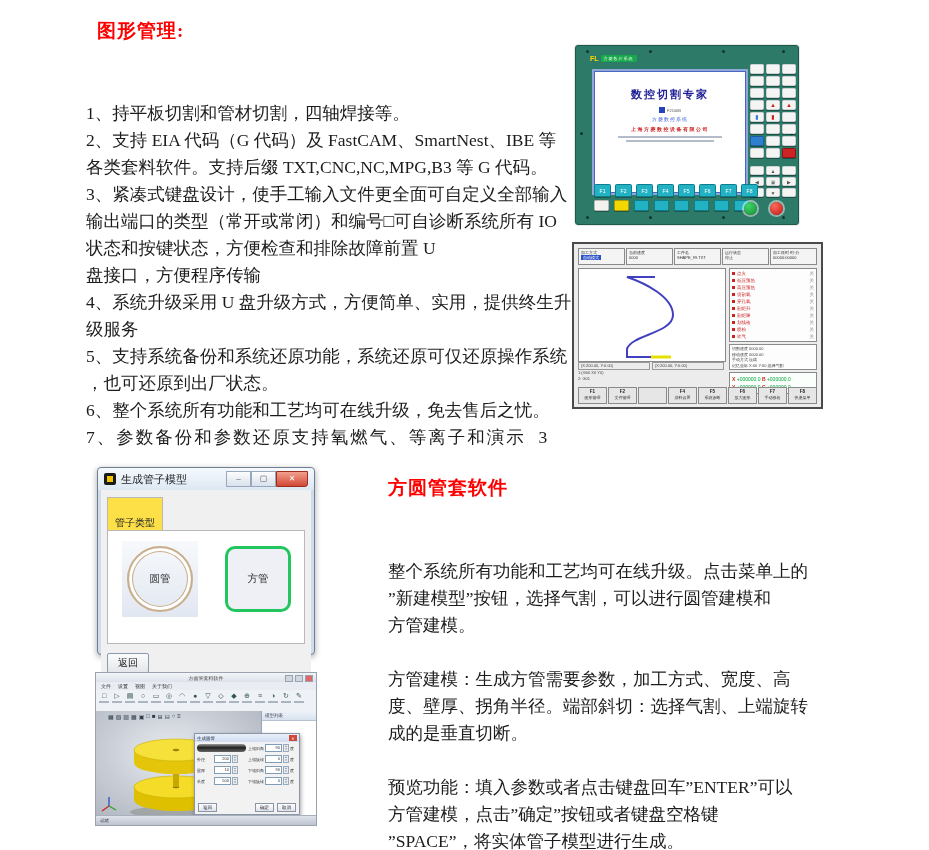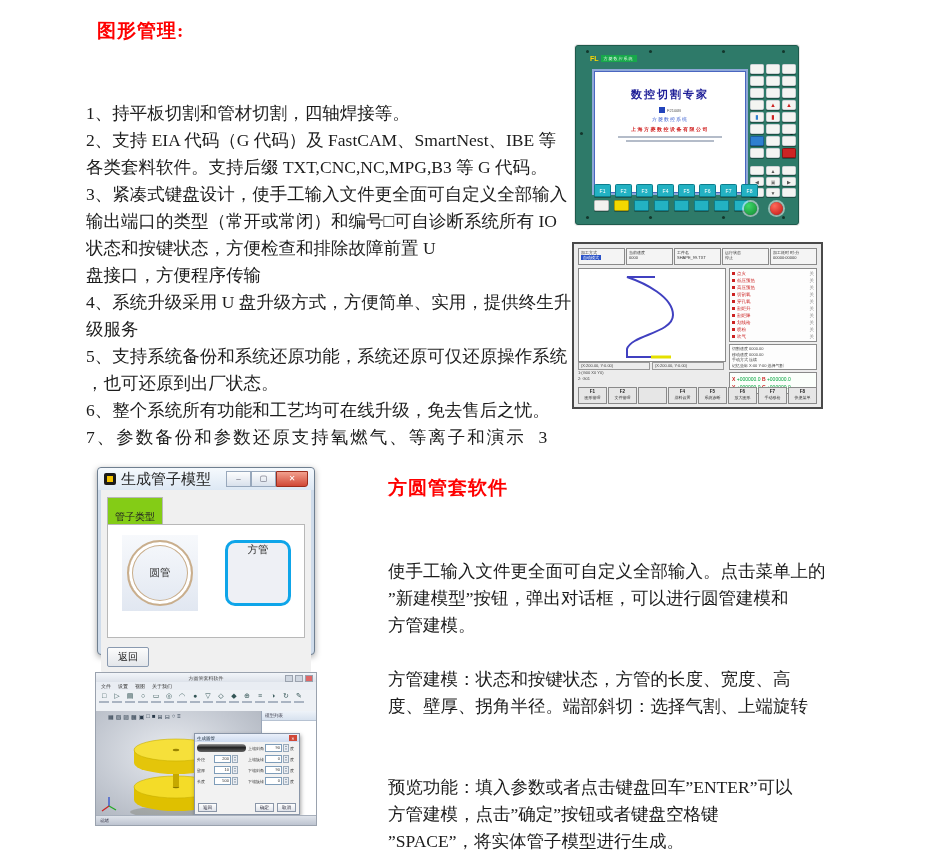--- a/index.html
+++ b/index.html
@@ -80,35 +80,35 @@
   .cnc-fkeys .fk .k{font-size:4.5px;font-weight:bold;color:#222;line-height:7px}
   .cnc-fkeys .fk .t{font-size:4px;color:#333;line-height:5px}
 
   
   .win7{border:1px solid #6f7f90;border-radius:4px;background:#cfdceb;
     box-shadow:0 2px 6px rgba(0,0,0,.35);font-family:"Liberation Sans",sans-serif}
   .win7-title{height:22px;display:flex;align-items:center;padding:0 6px;border-radius:4px 4px 0 0;
     background:linear-gradient(#f5f9fd,#dde8f4)}
   .win7-title .icon{width:12px;height:12px;background:#1a1a1a;border-radius:2px;margin-right:5px;position:relative;flex:none}
   .win7-title .icon::after{content:"";position:absolute;left:3px;top:3px;width:6px;height:6px;background:#f5c400}
-  .win7-title .txt{font-size:15px;color:#222}
+  .win7-title .txt{font-size:11px;color:#222}
   .winbtns{margin-left:auto;display:flex}
   .winbtn{width:23px;height:14px;border:1px solid #98a8bc;background:linear-gradient(#fdfdfd,#d9e1ec);
     display:flex;align-items:center;justify-content:center;font-size:8px;color:#556;line-height:1}
   .winbtn.close{width:30px;background:linear-gradient(#f2a08e,#d14836);color:#fff;border-color:#9c2d1d;border-radius:0 0 3px 0}
   .win7-body{background:#f0f0f0;margin:0 3px 3px;padding:6px;border-radius:0 0 3px 3px}
-  .tab{display:inline-block;background:#84cc16;border:1px solid #b8b8b8;border-bottom:none;
-    font-size:10px;padding:12px 7px 1px;position:relative;top:1px;color:#222}
+  .tab{display:inline-block;background:#fde047;border:1px solid #b8b8b8;border-bottom:none;
+    font-size:10px;padding:18px 7px 1px;position:relative;top:1px;color:#222}
   .tab-panel{background:#fff;border:1px solid #b8b8b8;height:112px;position:relative}
   .tile{position:absolute;top:10px;width:76px;height:76px;background:linear-gradient(#f7f9fc,#e1e7f1);
     display:flex;align-items:center;justify-content:center}
   .ring{width:62px;height:62px;border-radius:50%;border:2px solid #c9ae8c;box-shadow:inset 0 0 0 3px #fff,inset 0 0 0 4px #c9ae8c;
     display:flex;align-items:center;justify-content:center}
-  .sq-tile{width:60px;height:60px;border-radius:10px;border:3px solid #0ea5e9;background:#eef0f5;
-    display:flex;align-items:flex-start;justify-content:center}
+  .sq-tile{width:60px;height:60px;border-radius:10px;border:3px solid #22c55e;background:#eef0f5;
+    display:flex;align-items:center;justify-content:center}
   .tile-label{font-size:10.5px;color:#333;font-family:Liberation Sans, sans-serif}
   .btn-classic{display:inline-block;border:1px solid #8a9ab0;border-radius:2px;background:linear-gradient(#fcfcfc,#e3e6ea);
     font-size:10px;color:#222;padding:2px 10px}
 
   
   .cad{background:#eef1f5;border:1px solid #9aa2ae;font-family:"Liberation Sans",sans-serif;overflow:hidden}
   .cad-titlebar{height:9px;background:linear-gradient(#f2f5f9,#dde2ea);display:flex;align-items:center;justify-content:center;
     font-size:5px;color:#444;position:relative}
   .cad-titlebar .dots{position:absolute;right:3px;top:2px;display:flex;gap:2px}
   .cad-titlebar .dots i{width:6px;height:5px;background:#cfd6e0;border:1px solid #9aa2ae;display:block}
@@ -437,24 +437,24 @@
       <span class="btn-classic">返回</span>
     </div>
   </div>
 </div>
 
 <div class="abs" style="left:388px;top:475px">
   <span class="red-heading">方圆管套软件</span>
 </div>
 <div class="abs doc-lines" style="left:388px;top:504px;width:460px">
   
-<div>使手工输入文件更全面可自定义全部输入。点击菜单上的</div><div>”新建模型”按钮，弹出对话框，可以进行圆管建模和</div><div>方管建模。</div></div>
+<div>整个系统所有功能和工艺均可在线升级。点击菜单上的</div><div>”新建模型”按钮，选择气割，可以进行圆管建模和</div><div>方管建模。</div></div>
 <div class="abs doc-lines" style="left:388px;top:612px;width:460px">
   
-<div>方管建模：状态和按键状态，方管的长度、宽度、高</div><div>度、壁厚、拐角半径。端部斜切：选择气割、上端旋转</div></div>
+<div>方管建模：生成方管需要参数，加工方式、宽度、高</div><div>度、壁厚、拐角半径。端部斜切：选择气割、上端旋转</div><div>成的是垂直切断。</div></div>
 <div class="abs doc-lines" style="left:388px;top:720px;width:460px">
   
 <div>预览功能：填入参数或者点击键盘回车”ENTER”可以</div><div>方管建模，点击”确定”按钮或者键盘空格键</div><div>”SPACE”，将实体管子模型进行生成。</div></div>
 
 <div class="abs cad" style="left:95px;top:672px;width:220px;height:152px">
   <div class="cad-titlebar">
     <span>方圆管套料软件</span>
     <span class="dots">
       <i></i>
       <i></i>

